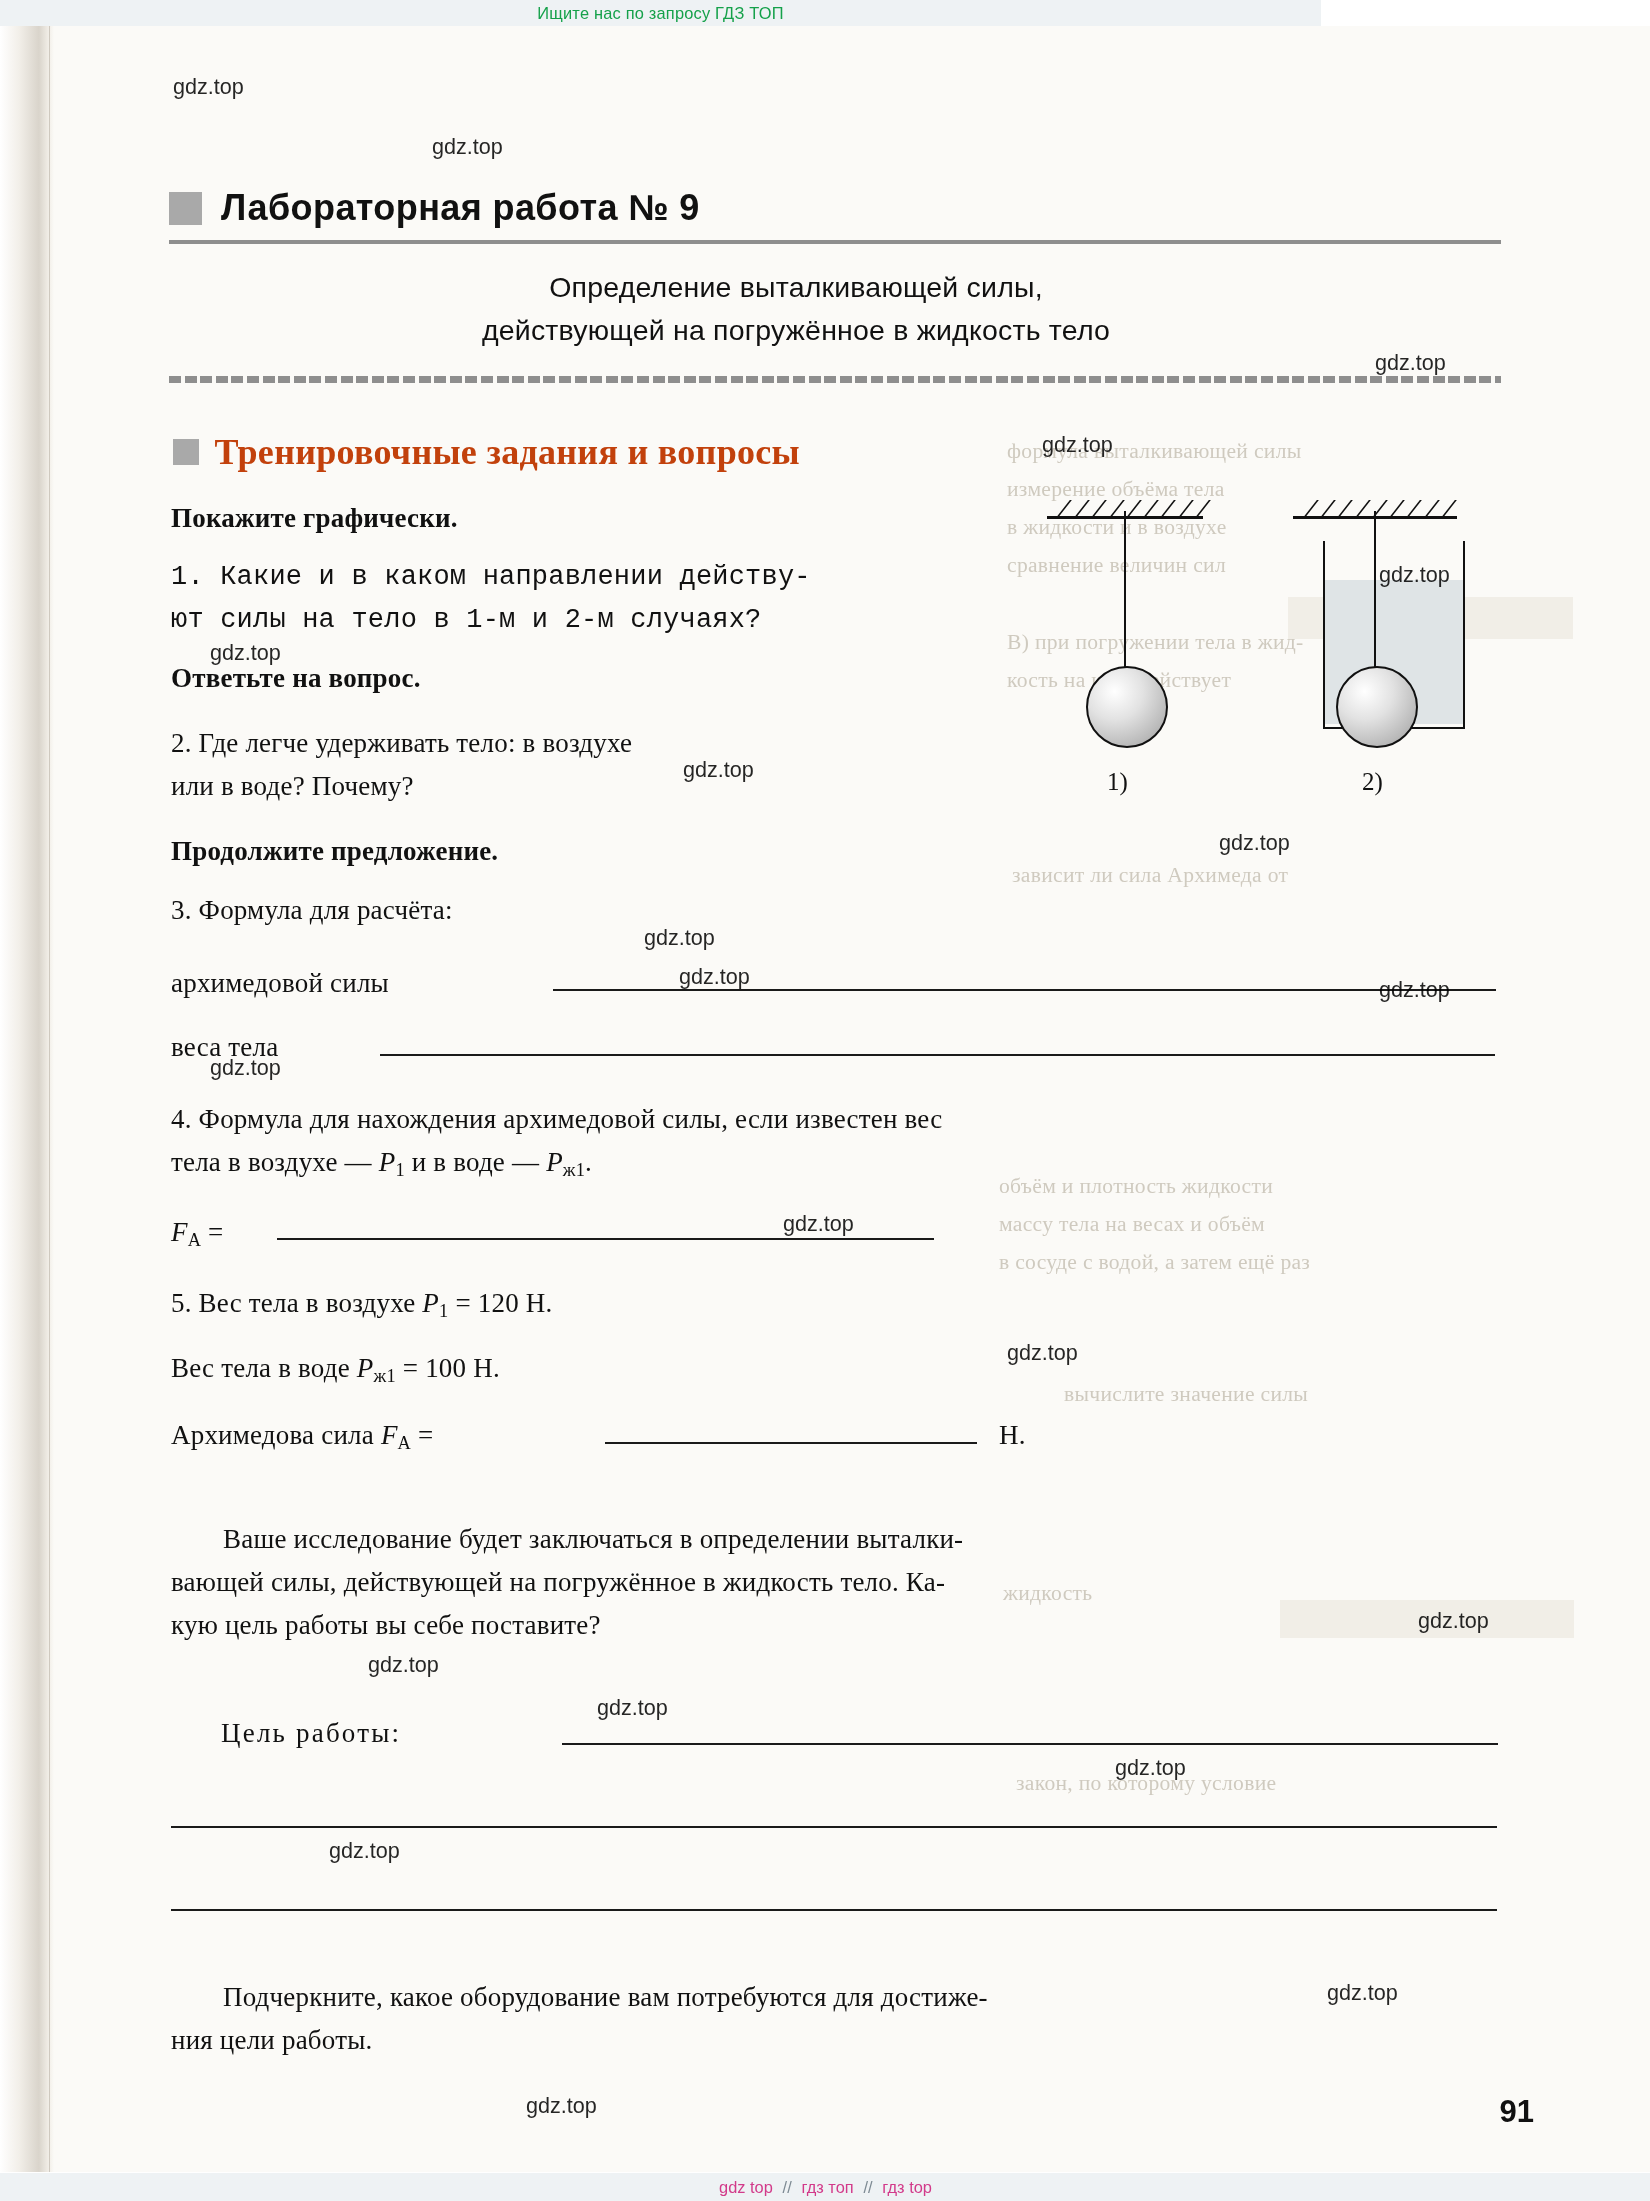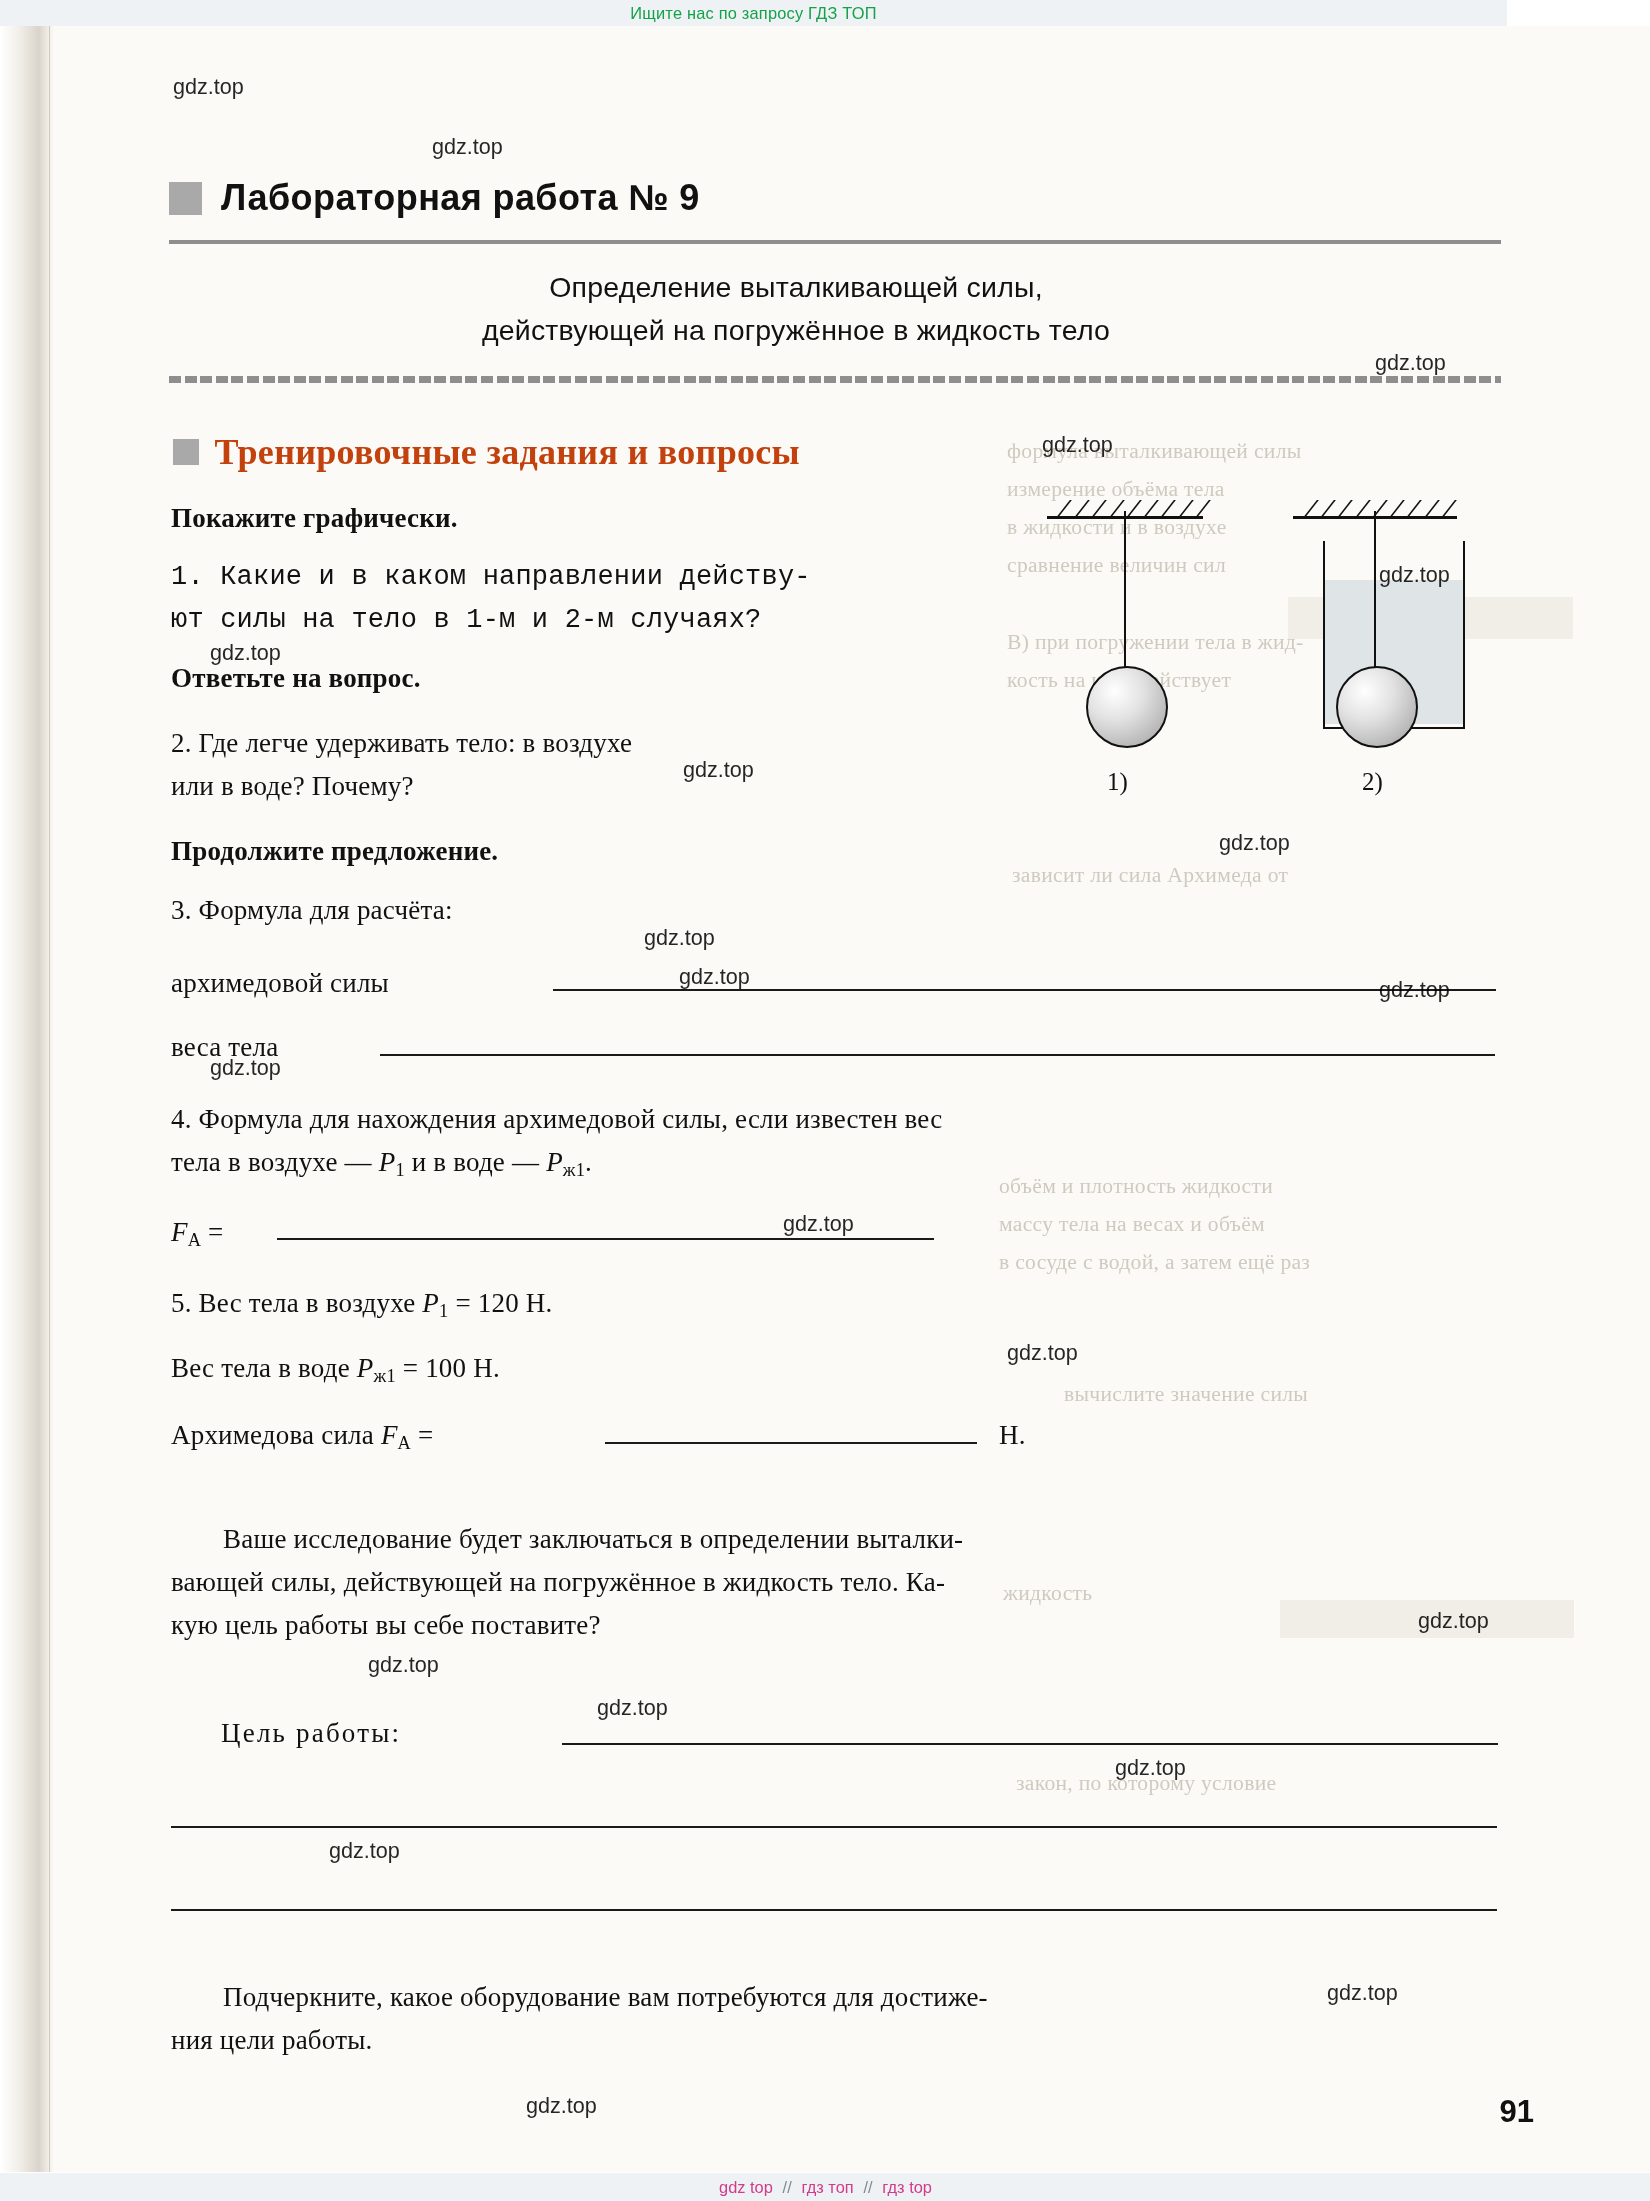--- a/index.html
+++ b/index.html
@@ -11,21 +11,21 @@
     height: 2202px;
     background: #ffffff;
     font-family: "Liberation Serif", serif;
     overflow: hidden;
     position: relative;
   }
 
   
   .promo-top {
     position: absolute;
-    top: 0; left: 0; width: 1507px; height: 26px;
+    top: 0; left: 0; width: 1321px; height: 26px;
     background: #eef2f4;
     color: #15a14a;
     font-family: "Liberation Sans", sans-serif;
     font-size: 16.4px;
     text-align: center;
     line-height: 26px;
     letter-spacing: 0.2px;
   }
   .promo-bottom {
     position: absolute;
@@ -86,21 +86,21 @@
 
   
   .content {
     position: absolute;
     top: 0; left: 0; width: 1651px; height: 2146px;
   }
 
   
   .lab-head {
     position: absolute;
-    top: 151px; left: 169px;
+    top: 161px; left: 169px;
     display: flex;
     align-items: center;
   }
   .sq-bullet {
     width: 33px; height: 33px;
     background: #a9a9a9;
     margin-right: 19px;
   }
   .lab-title {
     font-family: "Liberation Sans", sans-serif;

